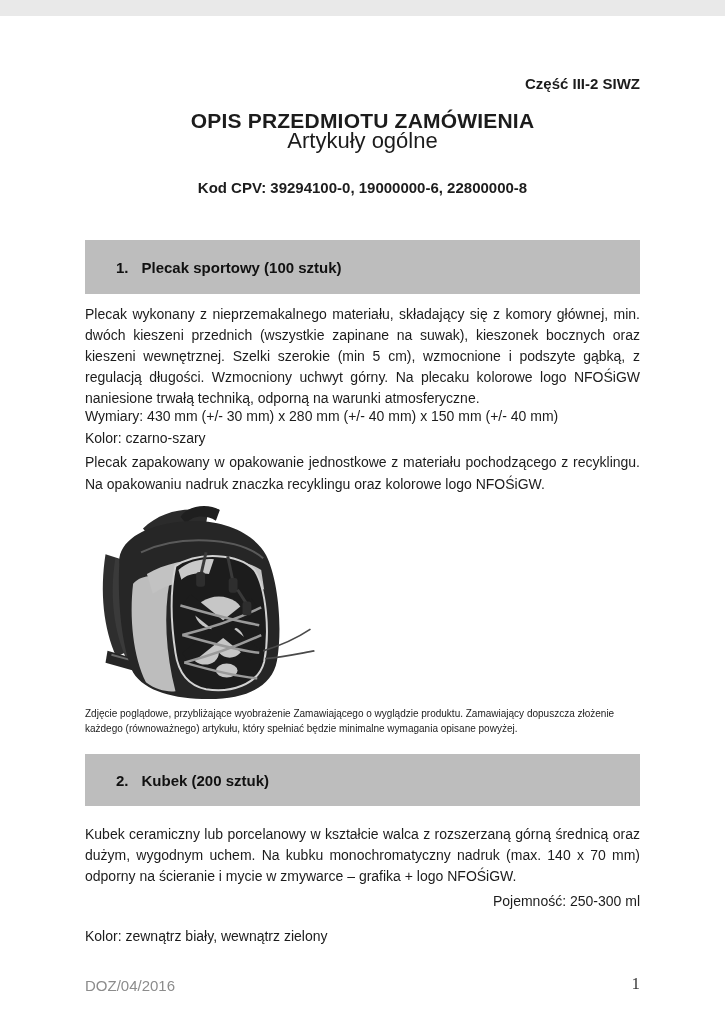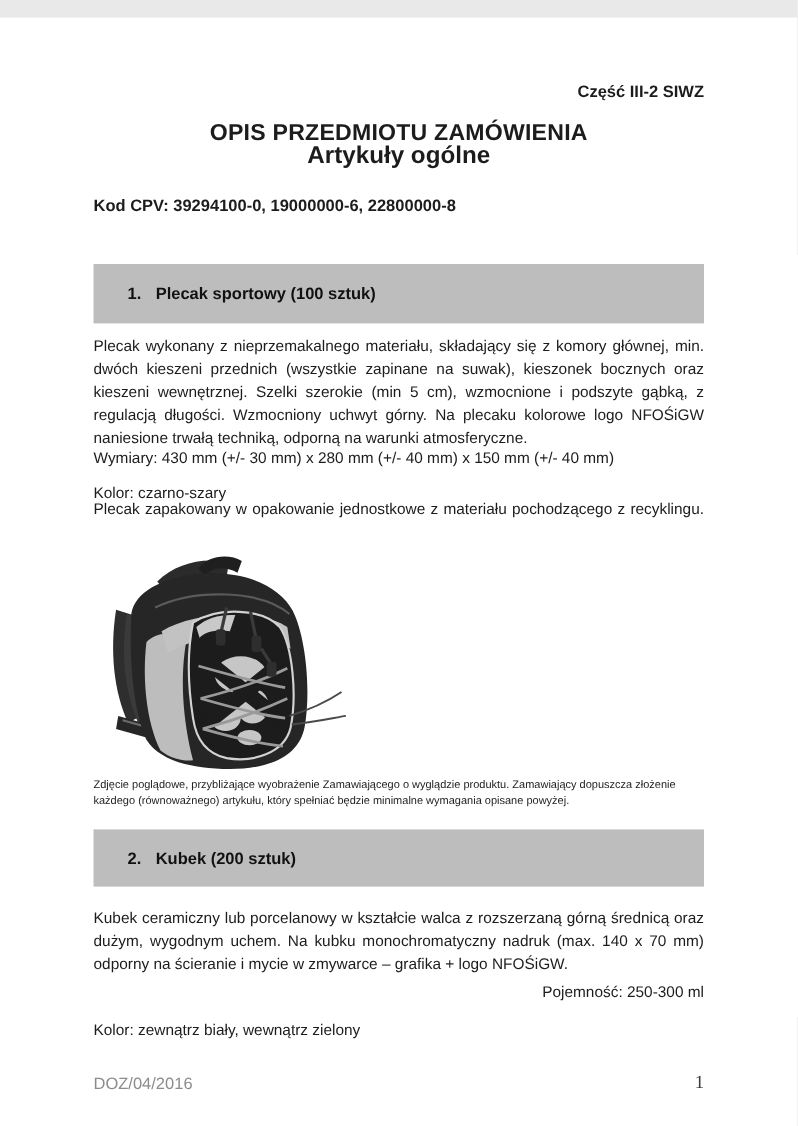--- a/index.html
+++ b/index.html
@@ -8,22 +8,22 @@
     width:725px; height:1024px;
     margin:16px auto;
     background:#ffffff;
     font-family:"Liberation Sans", sans-serif;
     color:#1c1c1c;
     overflow:hidden;
   }
   .abs { position:absolute; left:85px; width:555px; }
   .hdr-right { top:59px; font-size:15px; font-weight:bold; text-align:right; }
   .title1 { top:93px; font-size:21px; font-weight:bold; text-align:center; letter-spacing:0.2px; }
-  .title2 { top:112px; font-size:22px; font-weight:bold; text-align:center; }
-  .cpv    { top:163px; font-size:15px; font-weight:bold; }
+  .title2 { top:112px; font-size:22px; font-weight:normal; text-align:center; }
+  .cpv    { top:163px; font-size:15px; font-weight:bold; text-align:center; }
   .secbar {
     height:54px; background:#bdbdbd;
     display:flex; align-items:center;
     padding-left:31px; box-sizing:border-box;
     font-size:15px; font-weight:bold; color:#111;
   }
   .secnum { margin-right:13px; }
   .body { font-size:14px; line-height:21px; }
   .just { text-align:justify; }
   .just-all { text-align:justify; text-align-last:justify; }
@@ -52,23 +52,24 @@
   <div class="abs cpv">Kod CPV: 39294100-0, 19000000-6, 22800000-8</div>
 
   <div class="abs secbar" style="top:224px;">
     <span class="secnum">1.</span>
     <span>Plecak sportowy (100 sztuk)</span>
   </div>
 
   <p class="abs body just" style="top:288px;">Plecak wykonany z nieprzemakalnego materiału, składający się z komory głównej, min. dwóch kieszeni przednich (wszystkie zapinane na suwak), kieszonek bocznych oraz kieszeni wewnętrznej. Szelki szerokie (min 5 cm), wzmocnione i podszyte gąbką, z regulacją długości. Wzmocniony uchwyt górny. Na plecaku kolorowe logo NFOŚiGW naniesione trwałą techniką, odporną na warunki atmosferyczne.</p>
 
   <div class="abs body" style="top:390px;">Wymiary: 430 mm (+/- 30 mm) x 280 mm (+/- 40 mm) x 150 mm (+/- 40 mm)</div>
-  <div class="abs body" style="top:422px;">Kolor: czarno-szary</div>
+  <div class="abs body" style="top:412px;">Kolor: czarno-szary</div>
 
   <div class="abs body just-all" style="top:436px;">Plecak zapakowany w opakowanie jednostkowe z materiału pochodzącego z recyklingu.</div>
+  <div class="abs body" style="top:458px;">Na opakowaniu nadruk znaczka recyklingu oraz kolorowe logo NFOŚiGW.</div>
 
   <div class="product-image">
     <svg viewBox="0 0 240 205" aria-hidden="true">
 
       <path d="M16,52 C10,90 14,128 27,156 L42,149 C31,122 29,88 35,58 Z" fill="#2e2e2e"></path>
       <path d="M26,56 C20,92 24,130 38,160 L50,154 C40,126 38,92 44,62 Z" fill="#3a3a3a"></path>
 
       <path d="M18,150 L46,158 L44,170 L16,162 Z" fill="#262626"></path>
       <path d="M22,154 L40,159" stroke="#6a6a6a" stroke-width="2" fill="none"></path>
 

